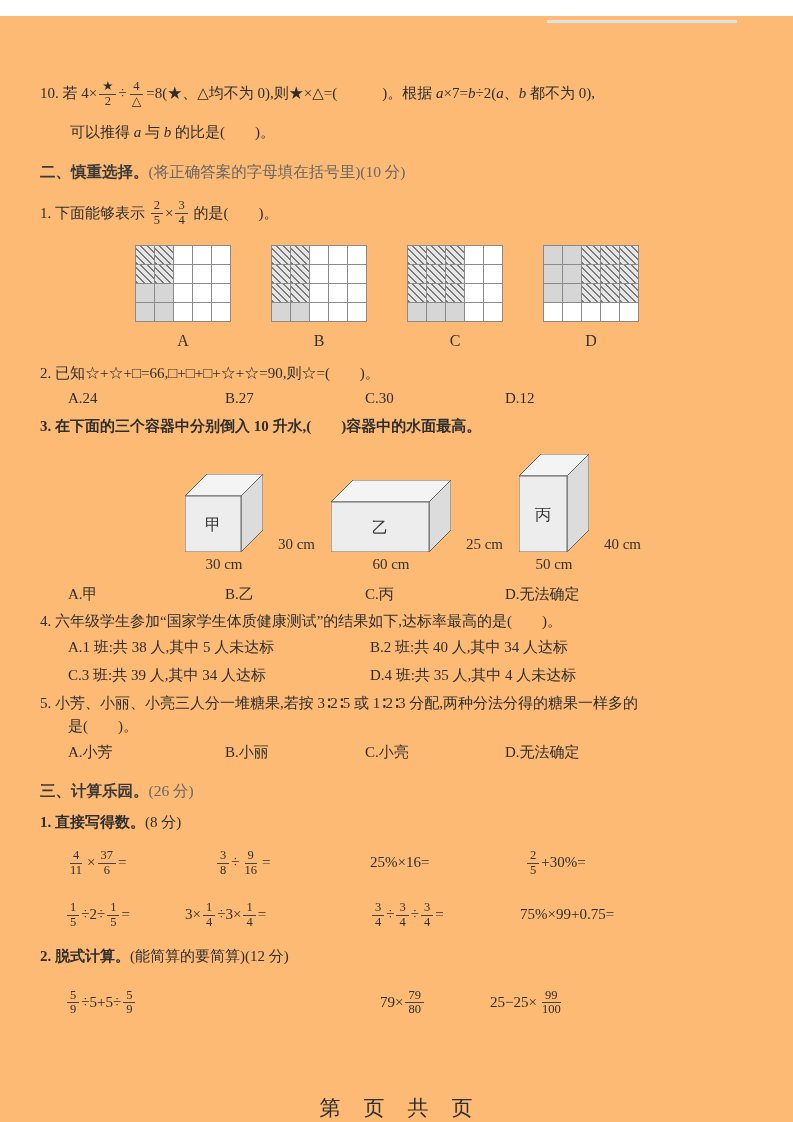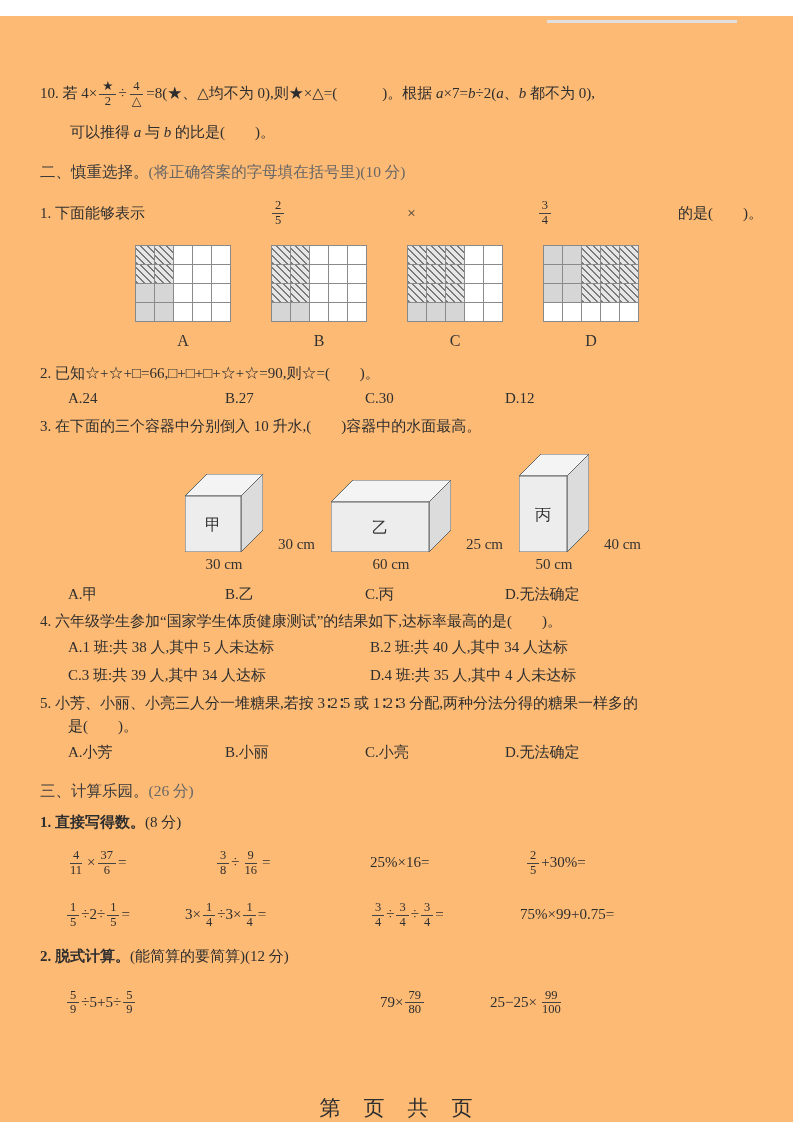--- a/index.html
+++ b/index.html
@@ -18,25 +18,25 @@
   
   .mrow{display:flex;align-items:center;flex-wrap:nowrap;}
   .mrow span,.mrow i{white-space:pre;}
   .mline1{min-height:46px;}
   .q10l2{margin-top:4px;margin-bottom:2px;padding-left:30px;min-height:24px;}
   .frac{display:inline-flex;flex-direction:column;align-items:center;line-height:1.1;margin:0 2px;vertical-align:middle;}
   .frac .fn{padding:0 3px;border-bottom:1px solid #444;font-size:12.5px;text-align:center;}
   .frac .fd{padding:0 3px;font-size:12.5px;text-align:center;}
 
   .sechead{margin-top:16px;font-size:15.5px;}
-  .sechead b{font-weight:normal;color:#3a3a3a;}
+  .sechead b{font-weight:bold;color:#3a3a3a;}
   .sechead .note{color:#666;}
 
   .qline{margin-top:10px;}
-  .mline-q1{margin-top:8px;min-height:44px;justify-content:space-between;}
+  .mline-q1{margin-top:8px;min-height:44px;}
 
   
   .gridrow{display:flex;gap:40px;margin:10px 0 6px 95px;}
   .gridfig{display:flex;flex-direction:column;align-items:center;}
   .grid{display:grid;grid-template-columns:repeat(5,19px);grid-auto-rows:19px;border-top:1px solid #8a8a8a;border-left:1px solid #8a8a8a;background:#fff;}
   .cell{border-right:1px solid #8a8a8a;border-bottom:1px solid #8a8a8a;}
   .c-h{background:repeating-linear-gradient(45deg,#7a7a7a 0,#7a7a7a 1.5px,#e6e6e6 1.5px,#e6e6e6 5px);}
   .c-g{background:#d6d6d6;}
   .c-w{background:#ffffff;}
   .glabel{margin-top:7px;font-size:16px;color:#333;}
@@ -208,21 +208,21 @@
       </div>
 
     <div class="qline">2. 已知☆+☆+□=66,□+□+□+☆+☆=90,则☆=(　　)。</div>
     <div class="optrow">
         <span class="opt">A.24</span>
         <span class="opt">B.27</span>
         <span class="opt">C.30</span>
         <span class="opt">D.12</span>
       </div>
 
-    <div class="qline" style="margin-top:2px;">3. 在下面的三个容器中分别倒入 10 升水,(　　)容器中的水面最高。</div>
+    <div class="qline" style="margin-top:2px;font-weight:bold;">3. 在下面的三个容器中分别倒入 10 升水,(　　)容器中的水面最高。</div>
 
     <div class="boxrow" id="containers">
         <div class="boxcell">
           <svg width="78" height="78">
             <polygon points="0,22 22,0 78,0 56,22" fill="#f4f4f4" stroke="#666" stroke-width="1"></polygon>
             <polygon points="56,22 78,0 78,56 56,78" fill="#dcdcdc" stroke="#666" stroke-width="1"></polygon>
             <polygon points="0,22 56,22 56,78 0,78" fill="#ededed" stroke="#666" stroke-width="1"></polygon>
             <text x="28" y="56" text-anchor="middle" font-size="16" fill="#333">甲</text>
           </svg>
           <span class="sidelab">30 cm</span>

